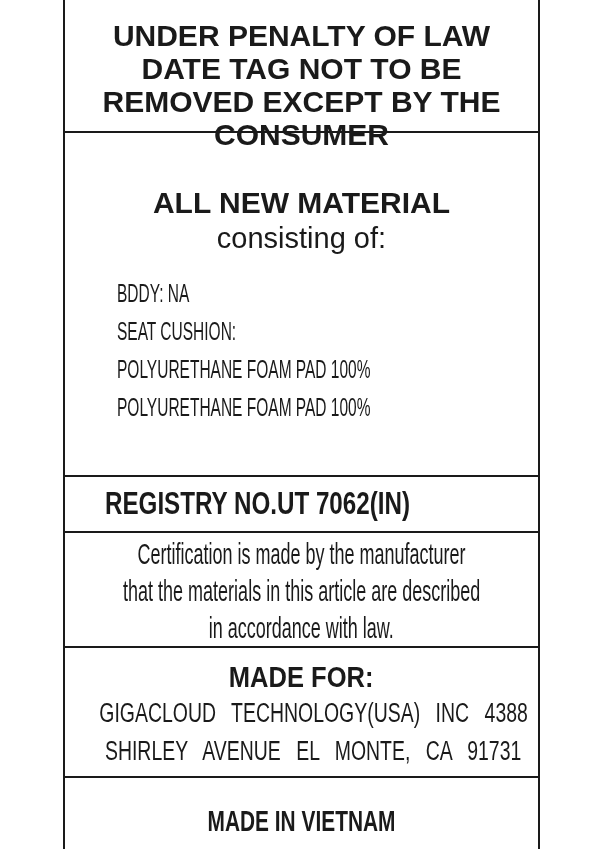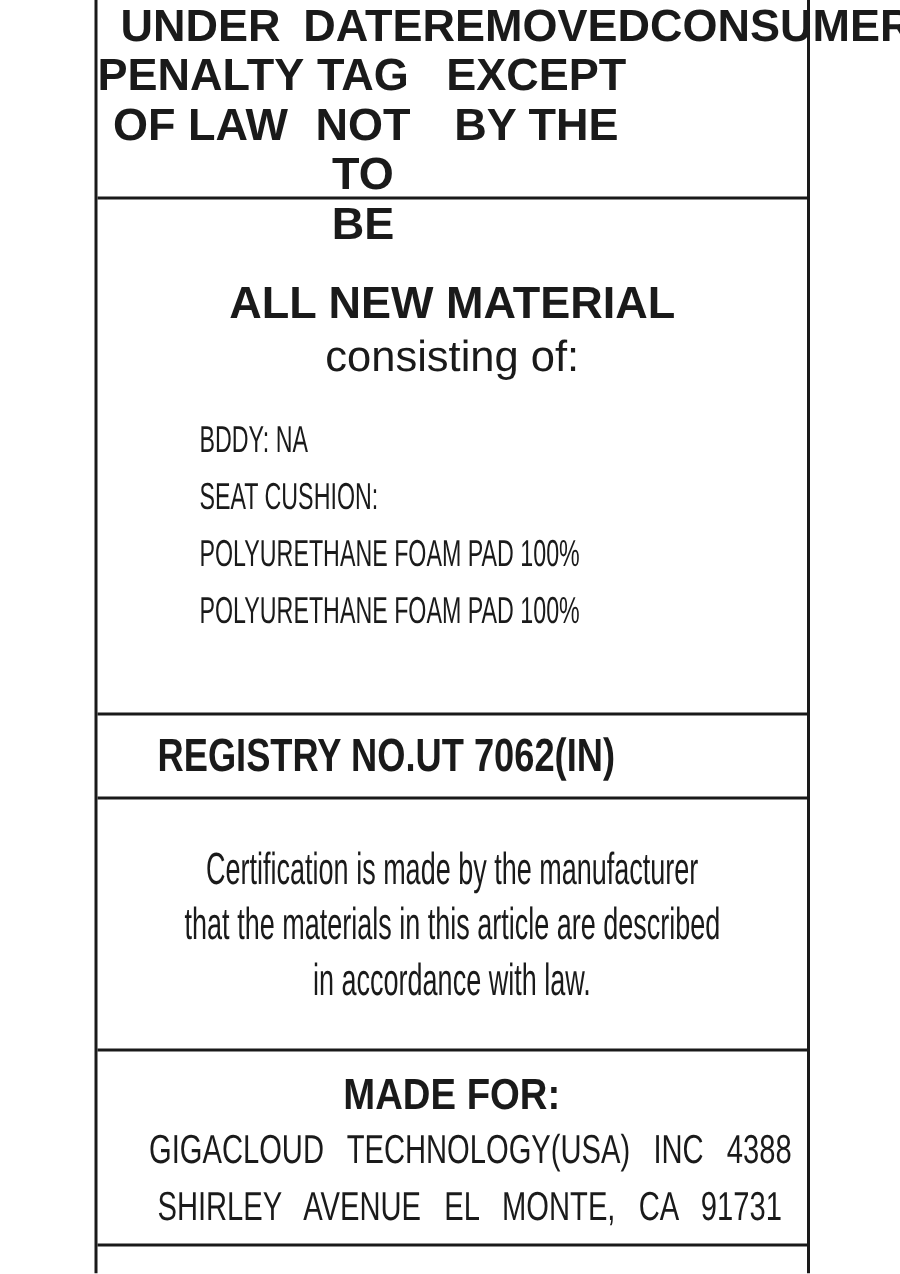--- a/index.html
+++ b/index.html
@@ -24,23 +24,23 @@
   }
   .sec {
     box-sizing: border-box;
     border-bottom: 2px solid #1a1a1a;
     flex: none;
   }
   
   .sec-penalty {
     height: 133px;
     display: flex;
-    flex-direction: row;
+    flex-direction: column;
     justify-content: flex-start;
-    padding-top: 1px;
+    padding-top: 19px;
   }
   .penalty-line {
     font-weight: bold;
     font-size: 30px;
     line-height: 33px;
     text-align: center;
     letter-spacing: 0px;
   }
   
   .sec-materials {
@@ -54,21 +54,21 @@
     line-height: 34px;
     text-align: center;
   }
   .mat-subtitle {
     font-size: 29px;
     line-height: 36px;
     text-align: center;
   }
   .mat-list {
     margin-top: 18px;
-    padding-left: 68px;
+    padding-left: 52px;
   }
   .mat-item {
     height: 38px;
     line-height: 38px;
     font-size: 25px;
     white-space: nowrap;
   }
   .mat-item > span {
     display: inline-block;
     transform: scaleX(0.62);
@@ -85,21 +85,21 @@
   .registry-text {
     display: inline-block;
     font-weight: bold;
     font-size: 31px;
     transform: scaleX(0.78);
     transform-origin: 0 50%;
     white-space: nowrap;
   }
   
   .sec-cert {
-    height: 168px;
+    height: 115px;
     display: flex;
     flex-direction: column;
     justify-content: center;
     padding-top: 2px;
   }
   .cert-line {
     display: flex;
     justify-content: center;
     height: 37px;
     align-items: center;

